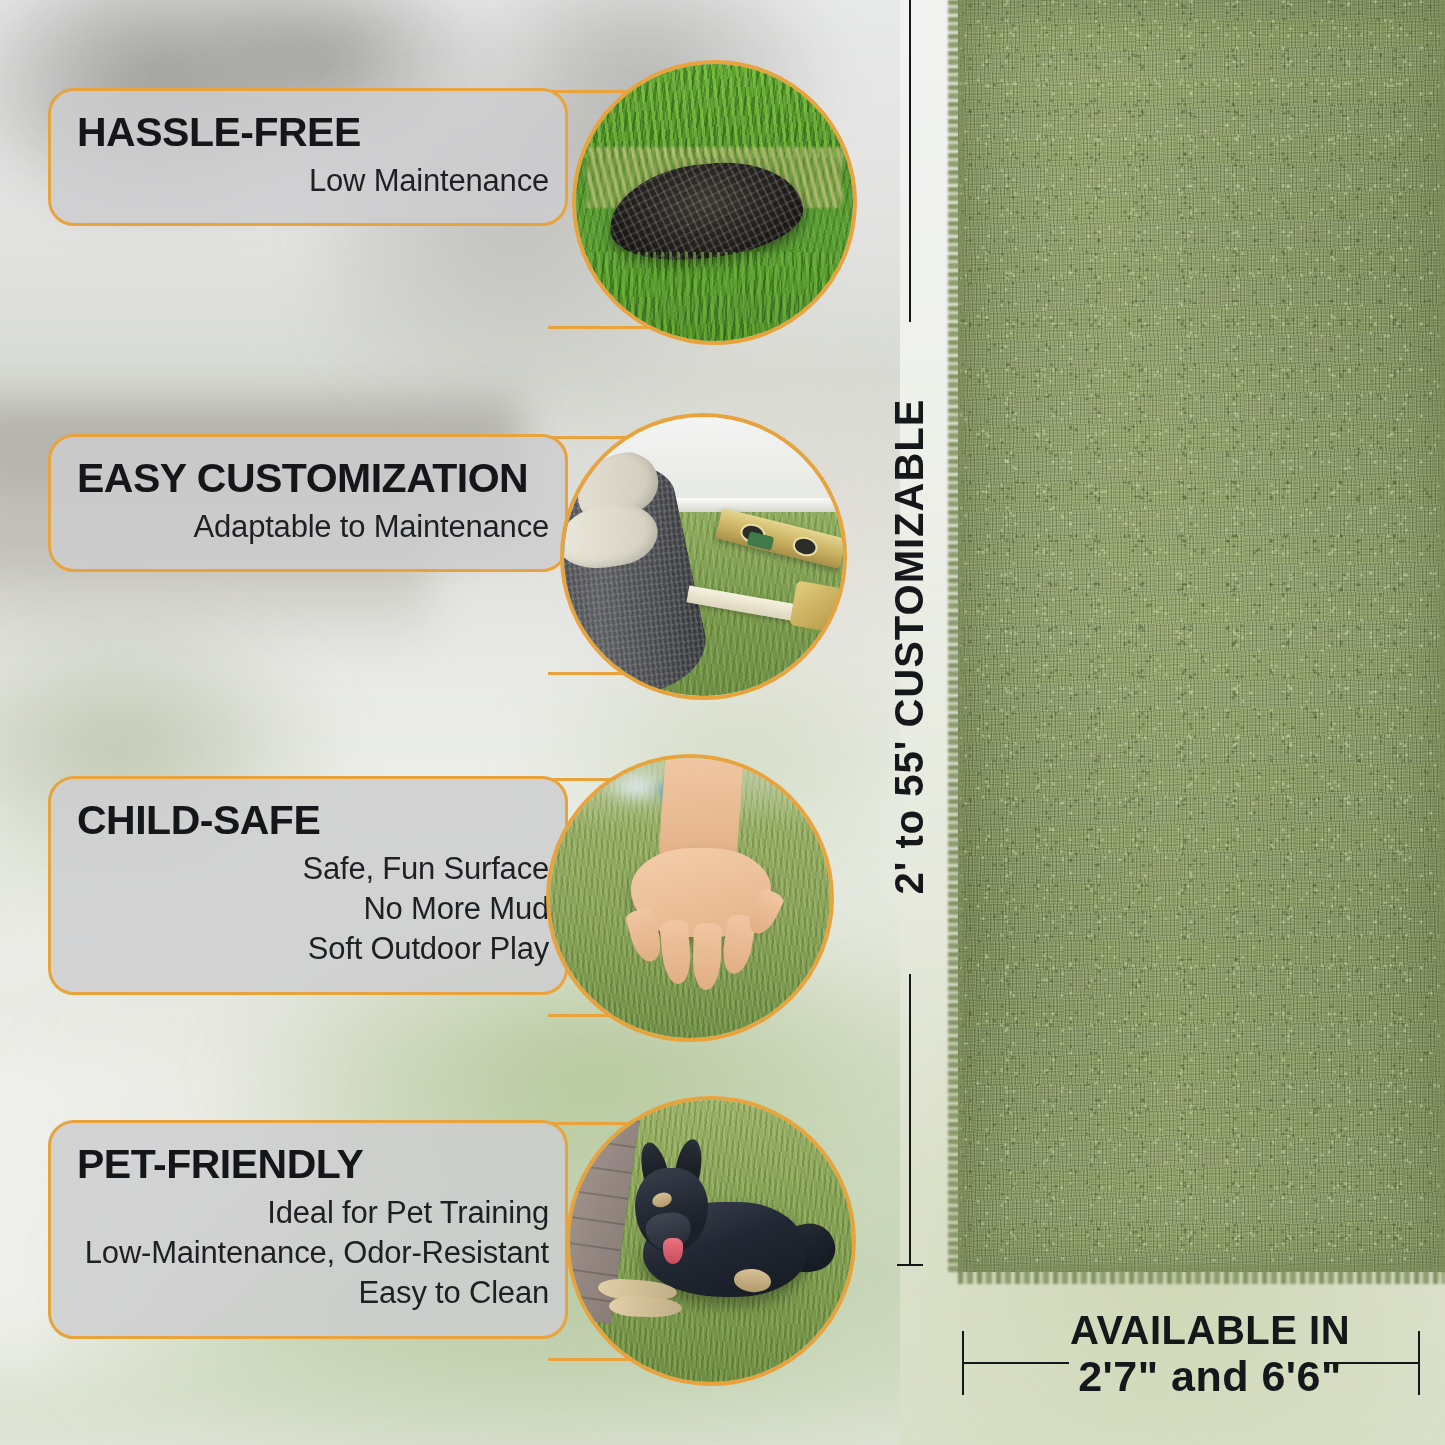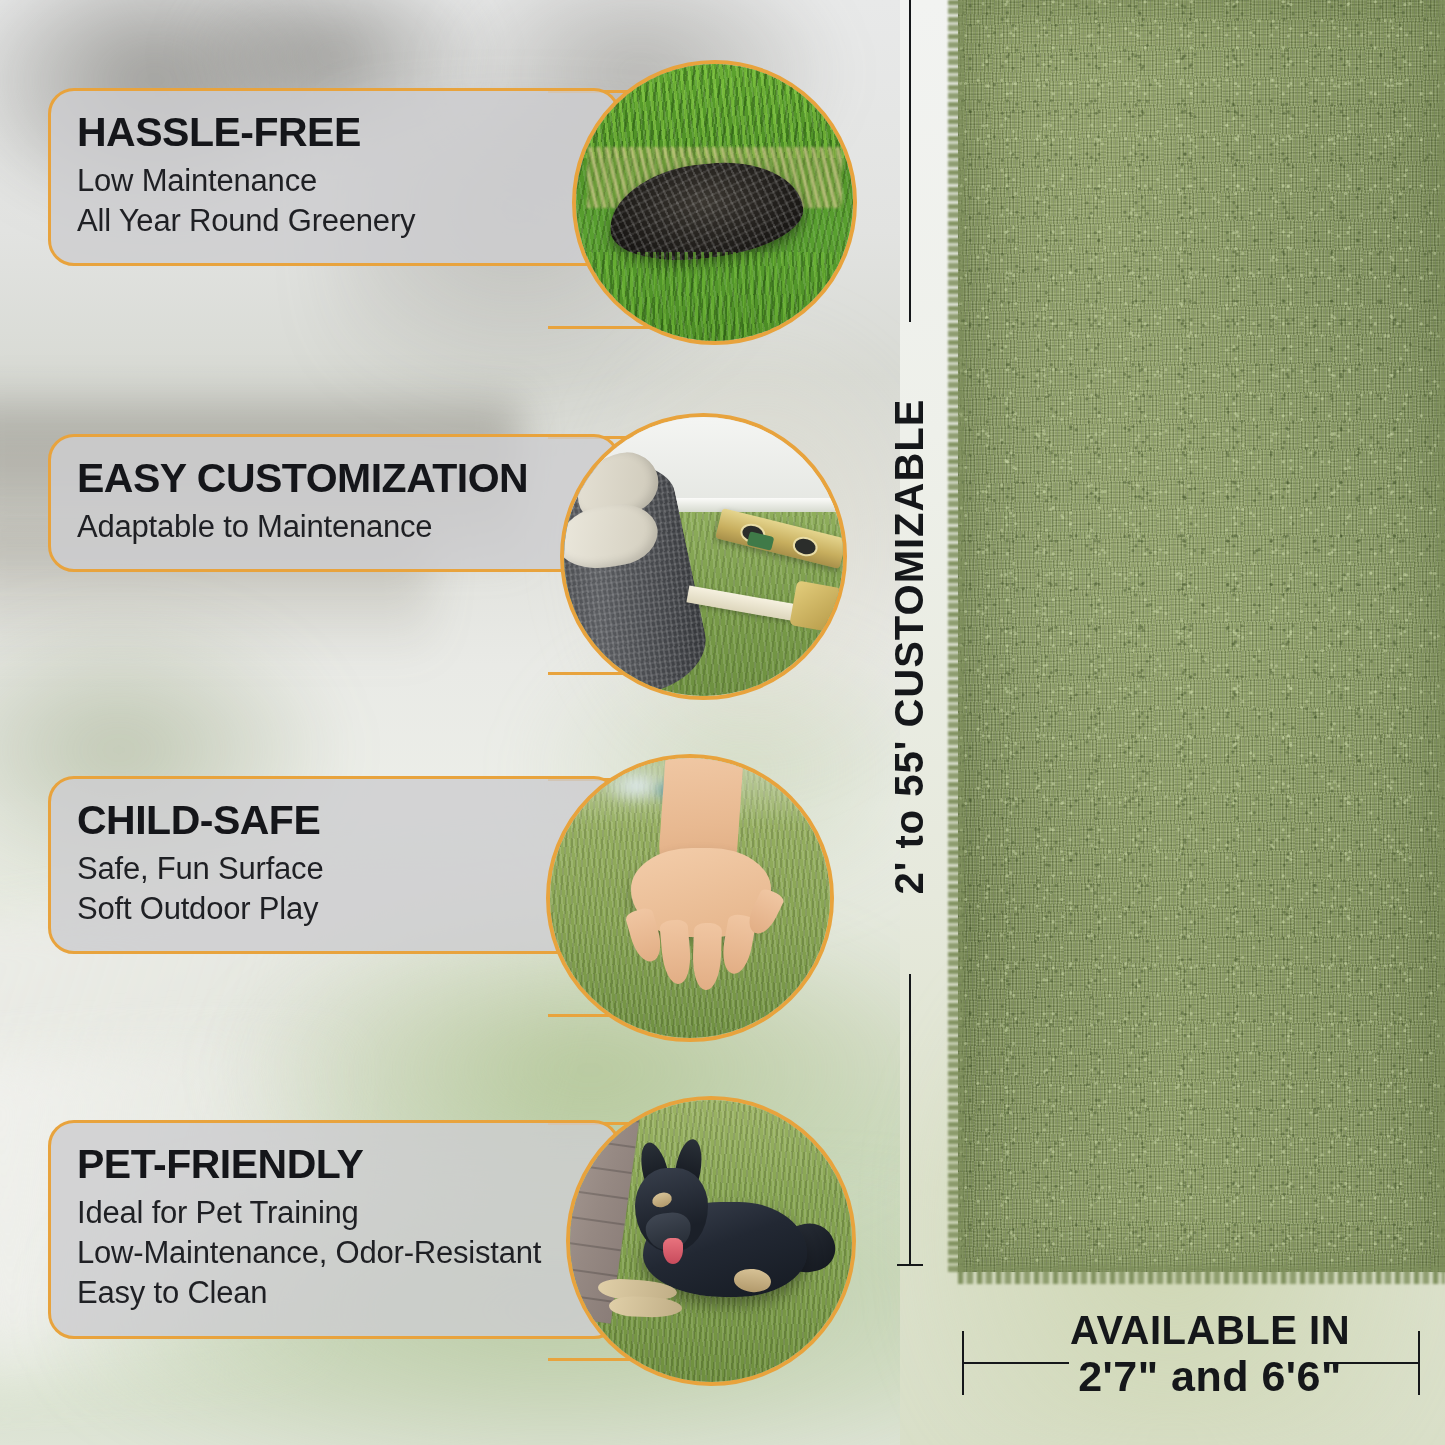--- a/index.html
+++ b/index.html
@@ -204,21 +204,21 @@
 
   
   .feature {
     position: absolute;
     left: 48px;
     width: 800px;
   }
   .feature .card {
     position: absolute;
     left: 0; top: 0;
-    width: 572px;
+    width: 520px;
     background: rgba(205,205,207,.82);
     border: 3px solid #e8a33d;
     border-radius: 26px;
     padding: 20px 16px 22px 26px;
   }
   
   .feature .conn {
     position: absolute;
     height: 3px;
     background: #e8a33d;
@@ -232,20 +232,21 @@
     line-height: 1.04;
     margin-bottom: 7px;
     white-space: nowrap;
   }
   .feature .line {
     font-size: 31px;
     color: #1f2024;
     line-height: 1.30;
     letter-spacing: -0.2px;
     white-space: nowrap;
+    text-align: right;
   }
 
   
   .photo-circle {
     position: absolute;
     border-radius: 50%;
     border: 4px solid #e8a33d;
     overflow: hidden;
   }
   .photo-inner { position: absolute; inset: 0; overflow: hidden; }
@@ -554,21 +555,20 @@
     <div class="turf-fringe right"></div>
     <div class="turf-fringe-bottom"></div>
   </div>
 
   <div class="feature" style="top:88px;">
     <div class="conn" style="top:2px;  width:130px;"></div>
     <div class="conn" style="top:238px; width:130px;"></div>
     <div class="card">
       <div class="title">HASSLE-FREE</div>
       <div class="line">Low Maintenance</div>
-      <div class="line">All Year Round Greenery</div>
     </div>
   </div>
   <div class="photo-circle" style="left:572px; top:60px; width:285px; height:285px;">
     <div class="photo-inner">
       <div class="ph p1-grass"></div>
       <div class="ph p1-blade-top"></div>
       <div class="ph p1-tan"></div>
       <div class="ph p1-backing"></div>
       <div class="ph p1-blade-bot"></div>
     </div>
@@ -596,20 +596,21 @@
       <div class="ph p2-tapecase"></div>
     </div>
   </div>
 
   <div class="feature" style="top:776px;">
     <div class="conn" style="top:2px;  width:110px;"></div>
     <div class="conn" style="top:238px; width:110px;"></div>
     <div class="card">
       <div class="title">CHILD-SAFE</div>
       <div class="line">Safe, Fun Surface</div>
+      <div class="line">No More Mud</div>
       <div class="line">Soft Outdoor Play</div>
     </div>
   </div>
   <div class="photo-circle" style="left:546px; top:754px; width:288px; height:288px;">
     <div class="photo-inner">
       <div class="ph p3-grass"></div>
       <div class="ph p3-blur"></div>
       <div class="ph p3-blob"></div>
       <div class="ph p3-blob2"></div>
       <div class="ph p3-arm"></div>

